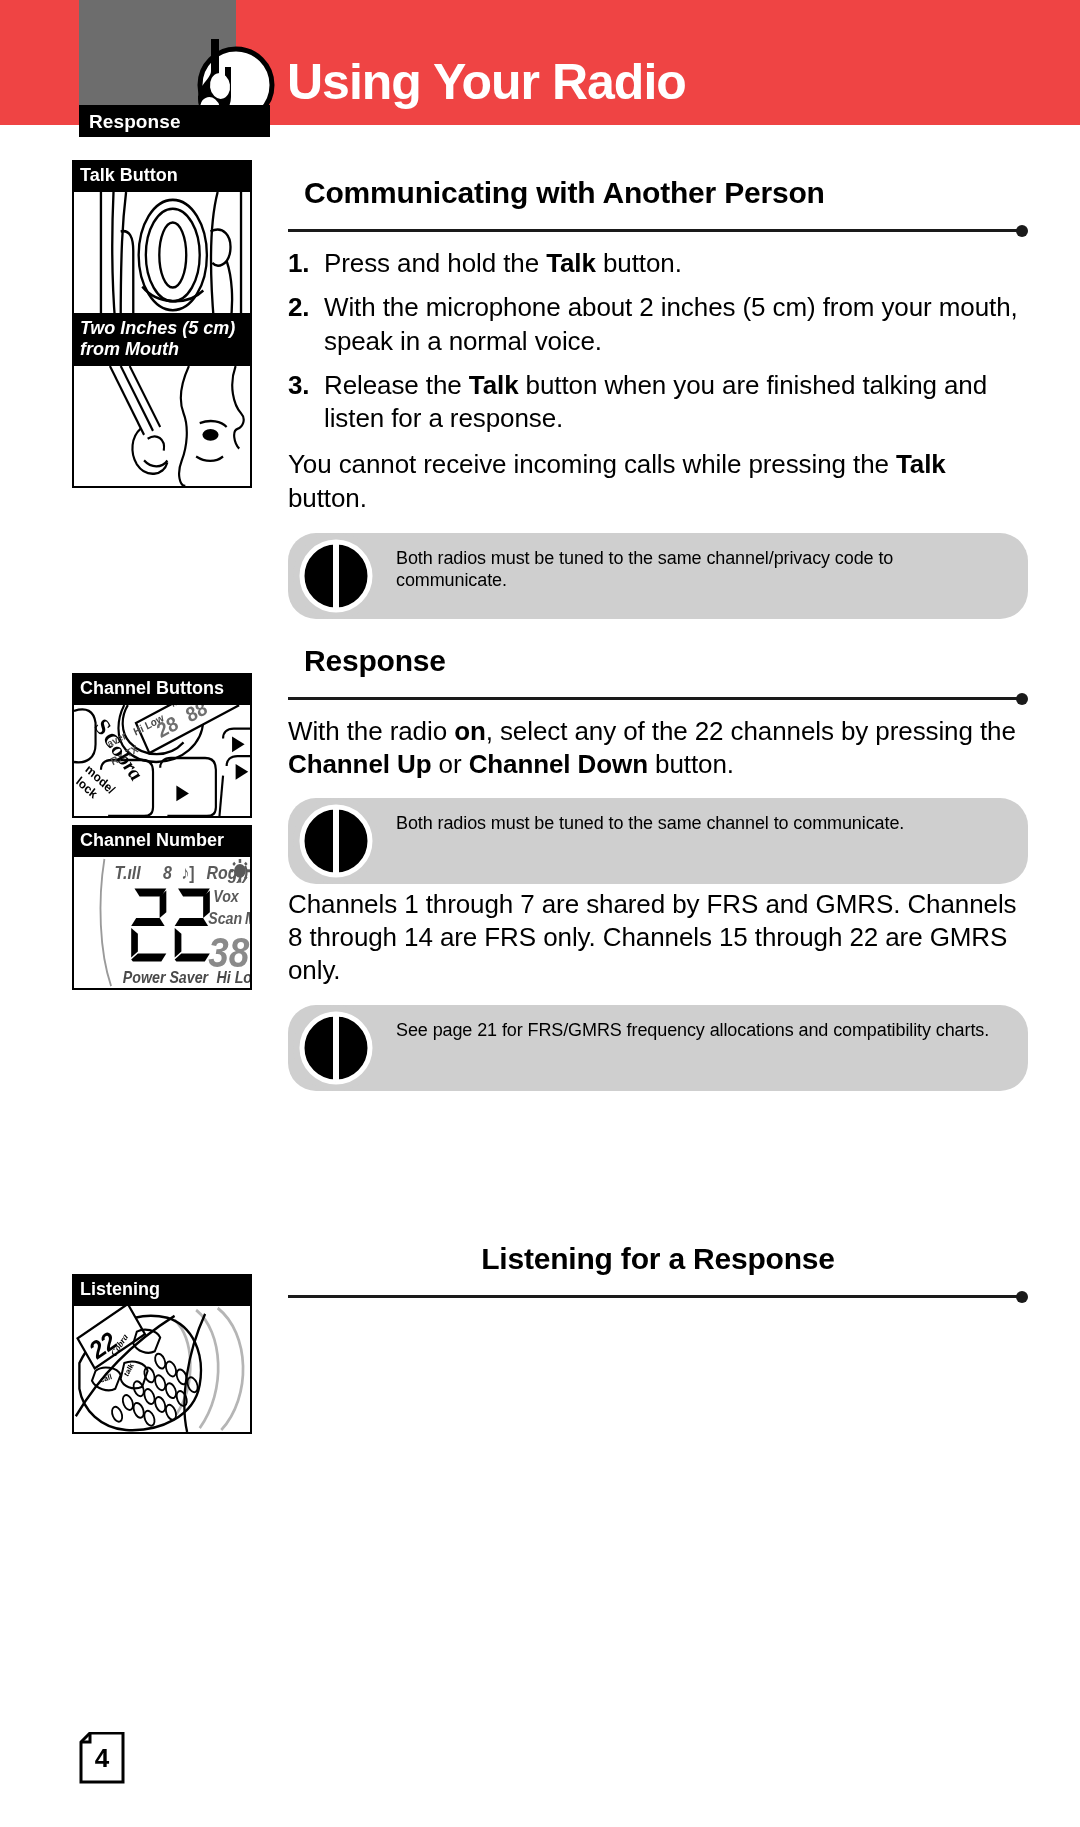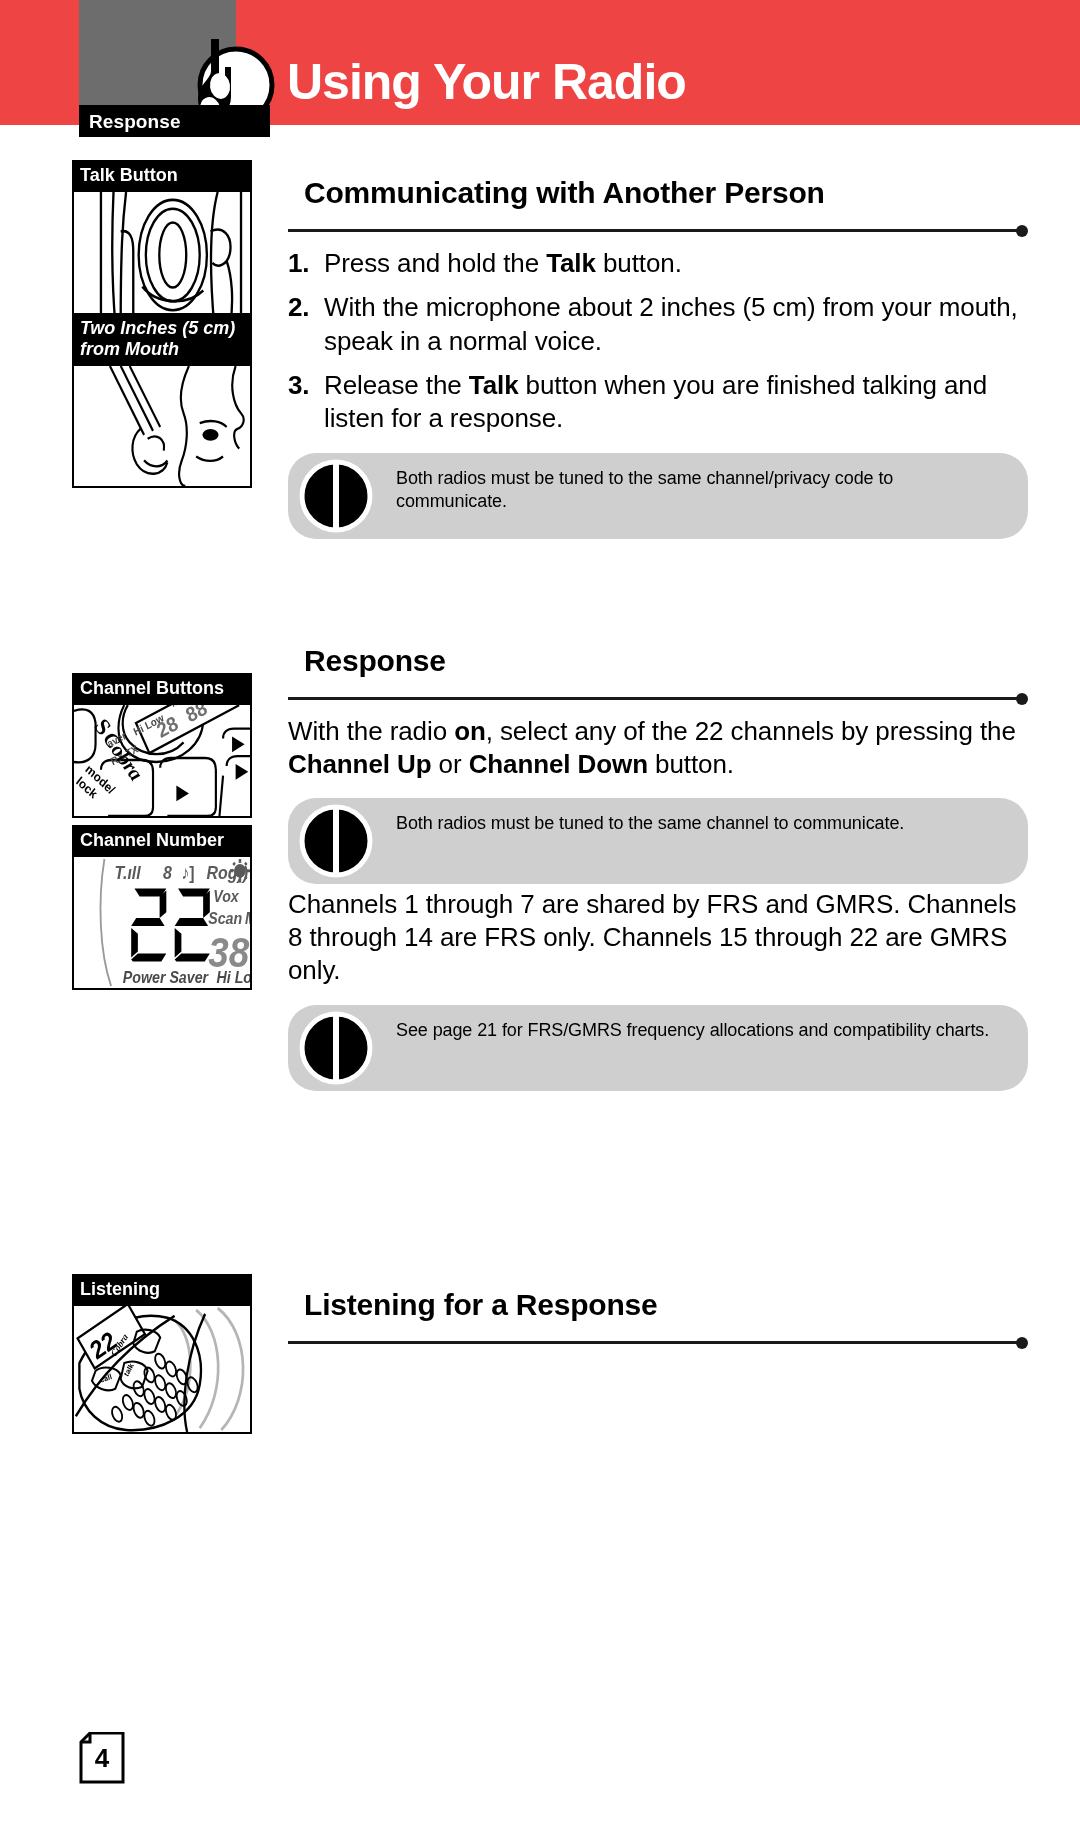--- a/index.html
+++ b/index.html
@@ -355,20 +355,21 @@
     </div>
     <div class="num-item" style="margin-top:11px;">
       <span class="n">2.</span>
       <span>With the microphone about 2 inches (5 cm) from your mouth, speak in a normal voice.</span>
     </div>
     <div class="num-item" style="margin-top:11px;">
       <span class="n">3.</span>
       <span>Release the <b>Talk</b> button when you are finished talking and listen for a response.</span>
     </div>
 
+    <p class="body" style="margin-top:13px;">You cannot receive incoming calls while pressing the <b>Talk</b> button.</p>
 
     <div class="callout" style="margin-top:18px;">
       <div class="bubble"></div>
       <div class="icon">
         <svg viewBox="0 0 96 96">
           <circle cx="48" cy="48" r="43" fill="#cfcfcf"></circle>
           <circle cx="48" cy="48" r="35" fill="#000"></circle>
           <path d="M48 14 A34 34 0 0 0 48 82" fill="none" stroke="#fff" stroke-width="5"></path>
           <path d="M48 14 A34 34 0 0 1 48 82" fill="none" stroke="#fff" stroke-width="5"></path>
           <circle cx="48" cy="48" r="27" fill="#000"></circle>
@@ -414,21 +415,21 @@
           <path d="M48 14 A34 34 0 0 0 48 82" fill="none" stroke="#fff" stroke-width="5"></path>
           <path d="M48 14 A34 34 0 0 1 48 82" fill="none" stroke="#fff" stroke-width="5"></path>
           <circle cx="48" cy="48" r="27" fill="#000"></circle>
           <rect x="45" y="16" width="6" height="64" fill="#fff"></rect>
         </svg>
       </div>
       <div class="ctext">See page 21 for FRS/GMRS frequency allocations and compatibility charts.</div>
     </div>
   </div>
 
-  <div style="position:absolute;left:0;top:1272px;width:740px;">
+  <div style="position:absolute;left:0;top:1226px;width:740px;text-align:center;">
     <h2 class="sect">Listening for a Response</h2>
     <div class="rule">
       <div class="line"></div>
       <div class="dot"></div>
     </div>
   </div>
 
 </div>
 
 <div class="pagenum">

